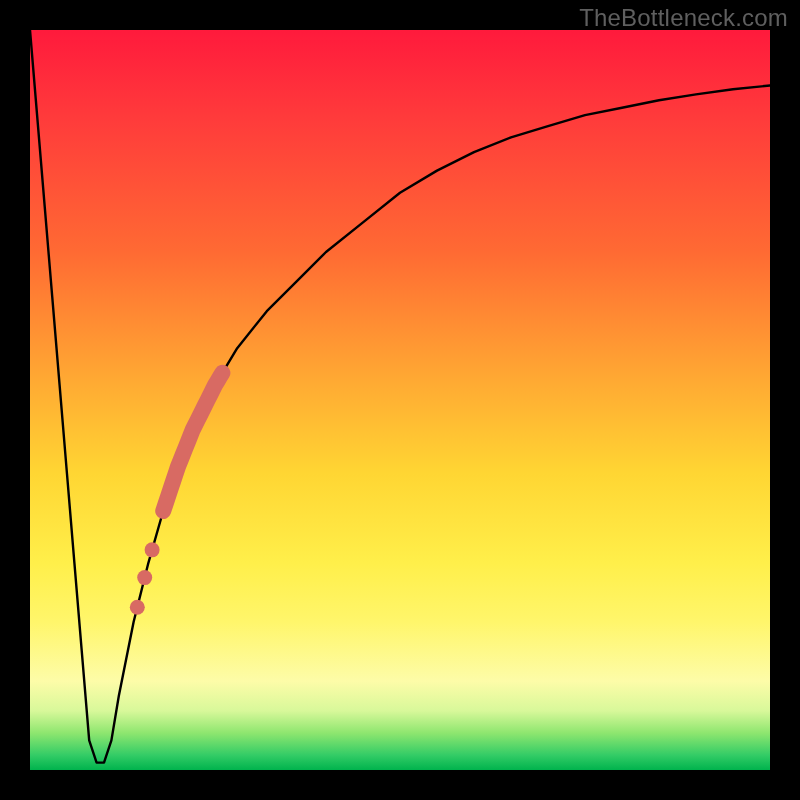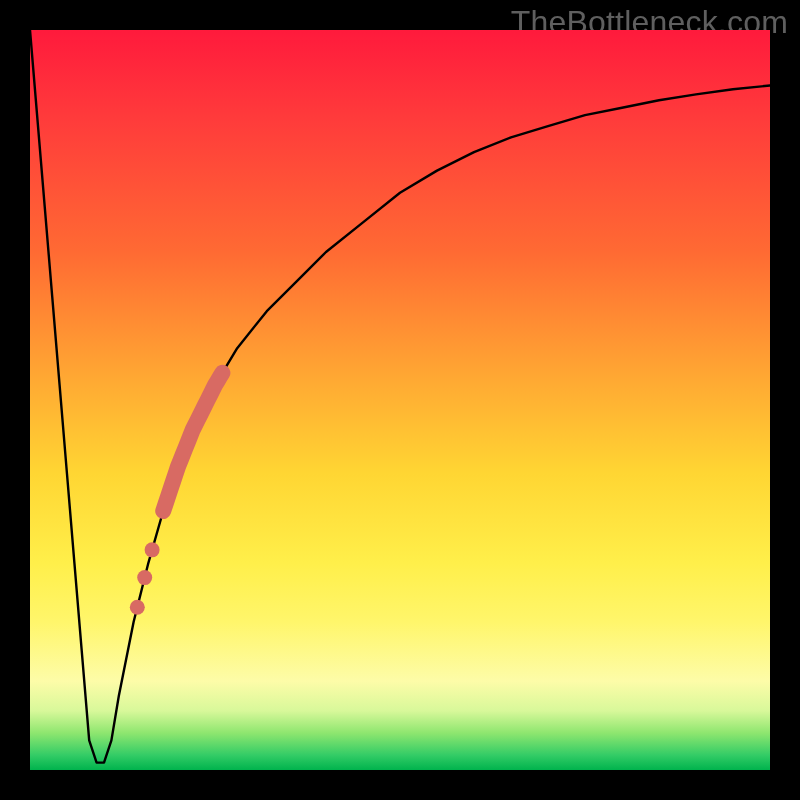--- a/index.html
+++ b/index.html
@@ -46,21 +46,21 @@
   }
   .curve {
     position: absolute;
     inset: 0;
   }
   .watermark {
     position: absolute;
     top: 4px;
     right: 12px;
     color: #5f5f5f;
-    font-size: 32px;
+    font-size: 24px;
     letter-spacing: 0.2px;
     font-weight: 400;
     user-select: none;
   }
 </style>
 </head>
 <body>
 
 <div class="frame">
   <div class="watermark">TheBottleneck.com</div>

